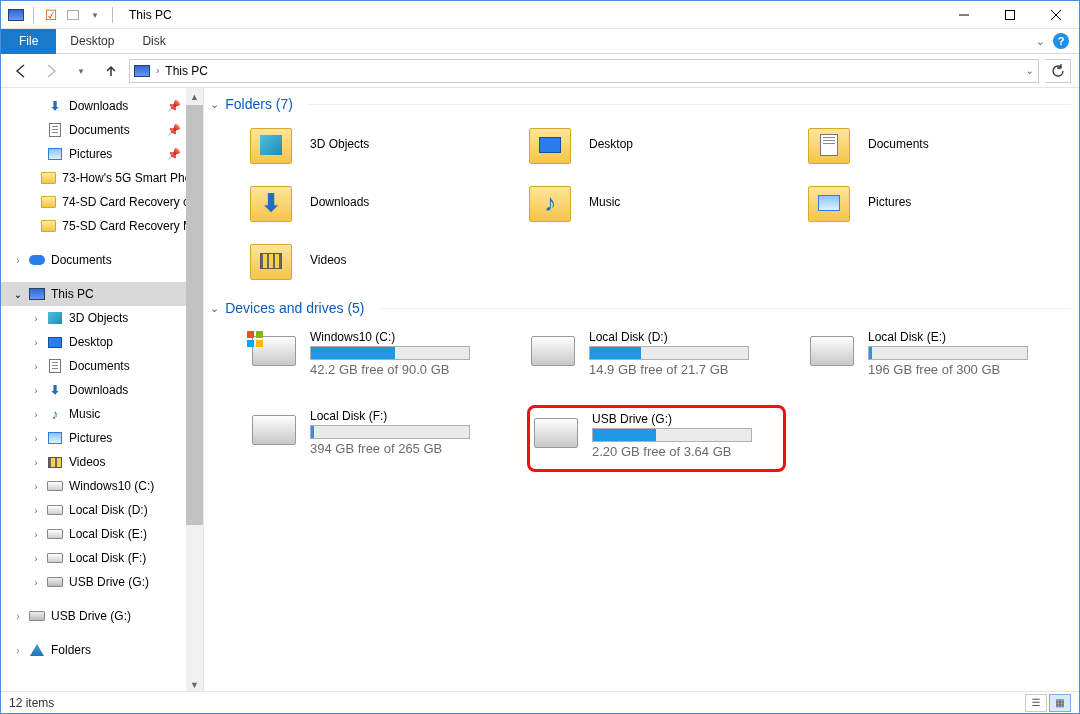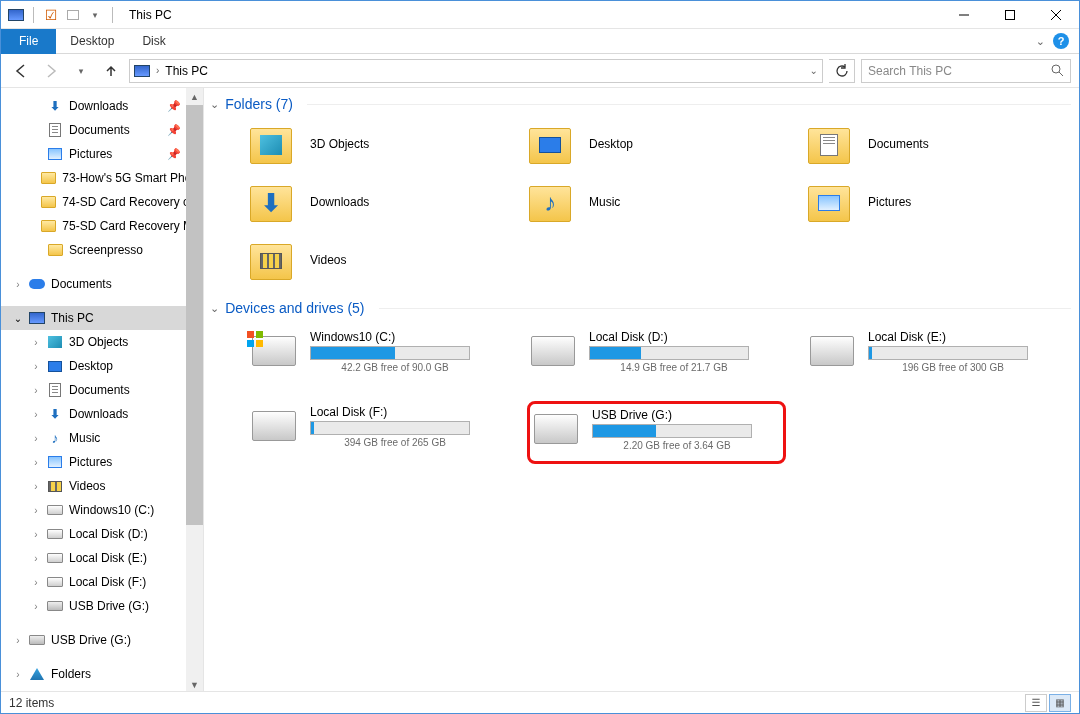--- a/index.html
+++ b/index.html
@@ -76,21 +76,21 @@
   .driveicon{width:44px;height:30px;background:linear-gradient(#fefefe,#c8c8c8);border:1px solid #999;border-radius:2px;margin-top:6px;position:relative;flex-shrink:0;}
   .driveicon.win::after{content:"";position:absolute;left:-6px;top:-6px;width:16px;height:16px;background:
     linear-gradient(#f25022,#f25022) 0 0/7px 7px no-repeat,
     linear-gradient(#7fba00,#7fba00) 9px 0/7px 7px no-repeat,
     linear-gradient(#00a4ef,#00a4ef) 0 9px/7px 7px no-repeat,
     linear-gradient(#ffb900,#ffb900) 9px 9px/7px 7px no-repeat;}
   .drive .info{display:flex;flex-direction:column;gap:2px;min-width:170px;}
   .drive .name{font-size:12px;color:#000;}
   .drive .bar{width:160px;height:14px;border:1px solid #b0b0b0;background:#eaeaea;position:relative;}
   .drive .bar .fill{position:absolute;left:0;top:0;bottom:0;background:#1e98e4;}
-  .drive .free{font-size:10px;color:#6a6a6a;text-align:center;}
+  .drive .free{font-size:13px;color:#6a6a6a;}
   
   .status{position:absolute;bottom:0;left:0;right:0;height:22px;border-top:1px solid #e5e5e5;display:flex;align-items:center;padding:0 8px;font-size:12px;color:#333;background:#fff;}
   .status .views{margin-left:auto;display:flex;gap:2px;}
   .status .viewbtn{width:22px;height:18px;border:1px solid #ccc;display:flex;align-items:center;justify-content:center;font-size:10px;color:#555;}
   .status .viewbtn.active{background:#dce9f7;border-color:#7ab0e6;}
   svg{display:block;}
 </style>
 </head>
 <body>
 
@@ -161,29 +161,20 @@
     <span class="crumb">This PC</span>
     <span class="spacer"></span>
     <span style="color:#666;font-size:10px;">⌄</span>
   </div>
   <div class="refresh">
       <svg width="14" height="14">
         <path d="M12 7a5 5 0 1 1-2-4" fill="none" stroke="#333" stroke-width="1.3"></path>
         <path d="M10 0 v4 h-4" fill="none" stroke="#333" stroke-width="1.3"></path>
       </svg>
     </div>
-  <div class="searchbox">
-    <span>Search This PC</span>
-    <span class="mag">
-        <svg width="13" height="13">
-          <circle cx="5" cy="5" r="4" fill="none" stroke="#666"></circle>
-          <line x1="8" y1="8" x2="12" y2="12" stroke="#666"></line>
-        </svg>
-      </span>
-  </div>
 </div>
 
 <div class="main">
 
   <div class="tree">
     <div id="tree-body">
         <div class="row l2">
     <span class="exp none">›</span>
           <span class="ic ic-dl">⬇</span>
     <span>Downloads</span>
@@ -220,28 +211,20 @@
           </span>
     <span>74-SD Card Recovery on M</span>
 
   </div>
         <div class="row l2">
     <span class="exp none">›</span>
           <span class="ic">
             <span class="ic-folder-y"></span>
           </span>
     <span>75-SD Card Recovery Meth</span>
-
-  </div>
-        <div class="row l2">
-    <span class="exp none">›</span>
-          <span class="ic">
-            <span class="ic-folder-y"></span>
-          </span>
-    <span>Screenpresso</span>
 
   </div>
         <div style="height:10px"></div>
         <div class="row l1">
   <span class="exp">›</span>
           <span class="ic">
             <span class="ic-onedrive"></span>
           </span>
   <span>Documents</span>
         </div>

